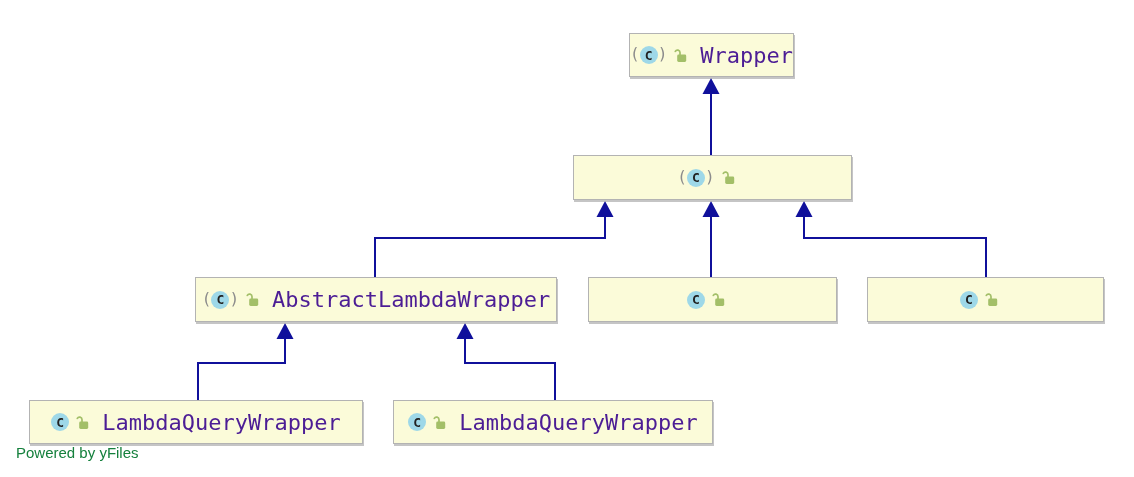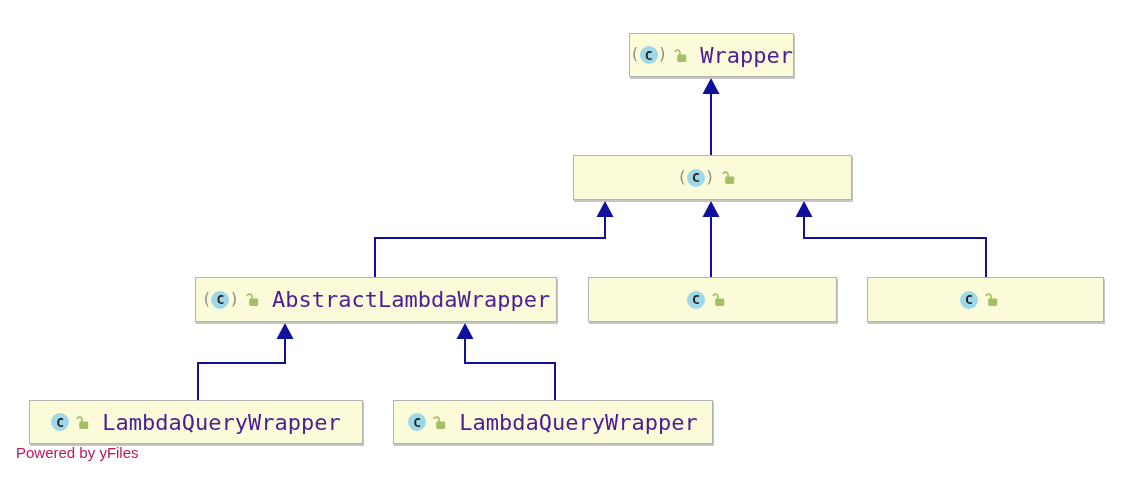--- a/index.html
+++ b/index.html
@@ -31,21 +31,21 @@
     width:18px;height:18px;border-radius:50%;
     background:#9ed8e8;
     color:#222;font-size:13px;font-weight:bold;
     font-family:"DejaVu Sans Mono",monospace;
   }
   .lockicon{display:inline-flex;margin-right:12px;}
   .label{font-size:22px;color:#4c1d95;letter-spacing:0;}
   #footer{
     position:absolute;left:16px;top:444px;
     font-family:"Liberation Sans", sans-serif;
-    font-size:15px;color:#be185d;
+    font-size:15px;color:#15803d;
   }
 </style>
 </head>
 <body>
 
 <div id="stage">
   <svg id="edges" xmlns="http://www.w3.org/2000/svg">
       <g>
         <polyline points="711,155 711,92" fill="none" stroke="#10109b" stroke-width="2"></polyline>
         <polygon points="711,78 702.5,94 719.5,94" fill="#10109b"></polygon>

